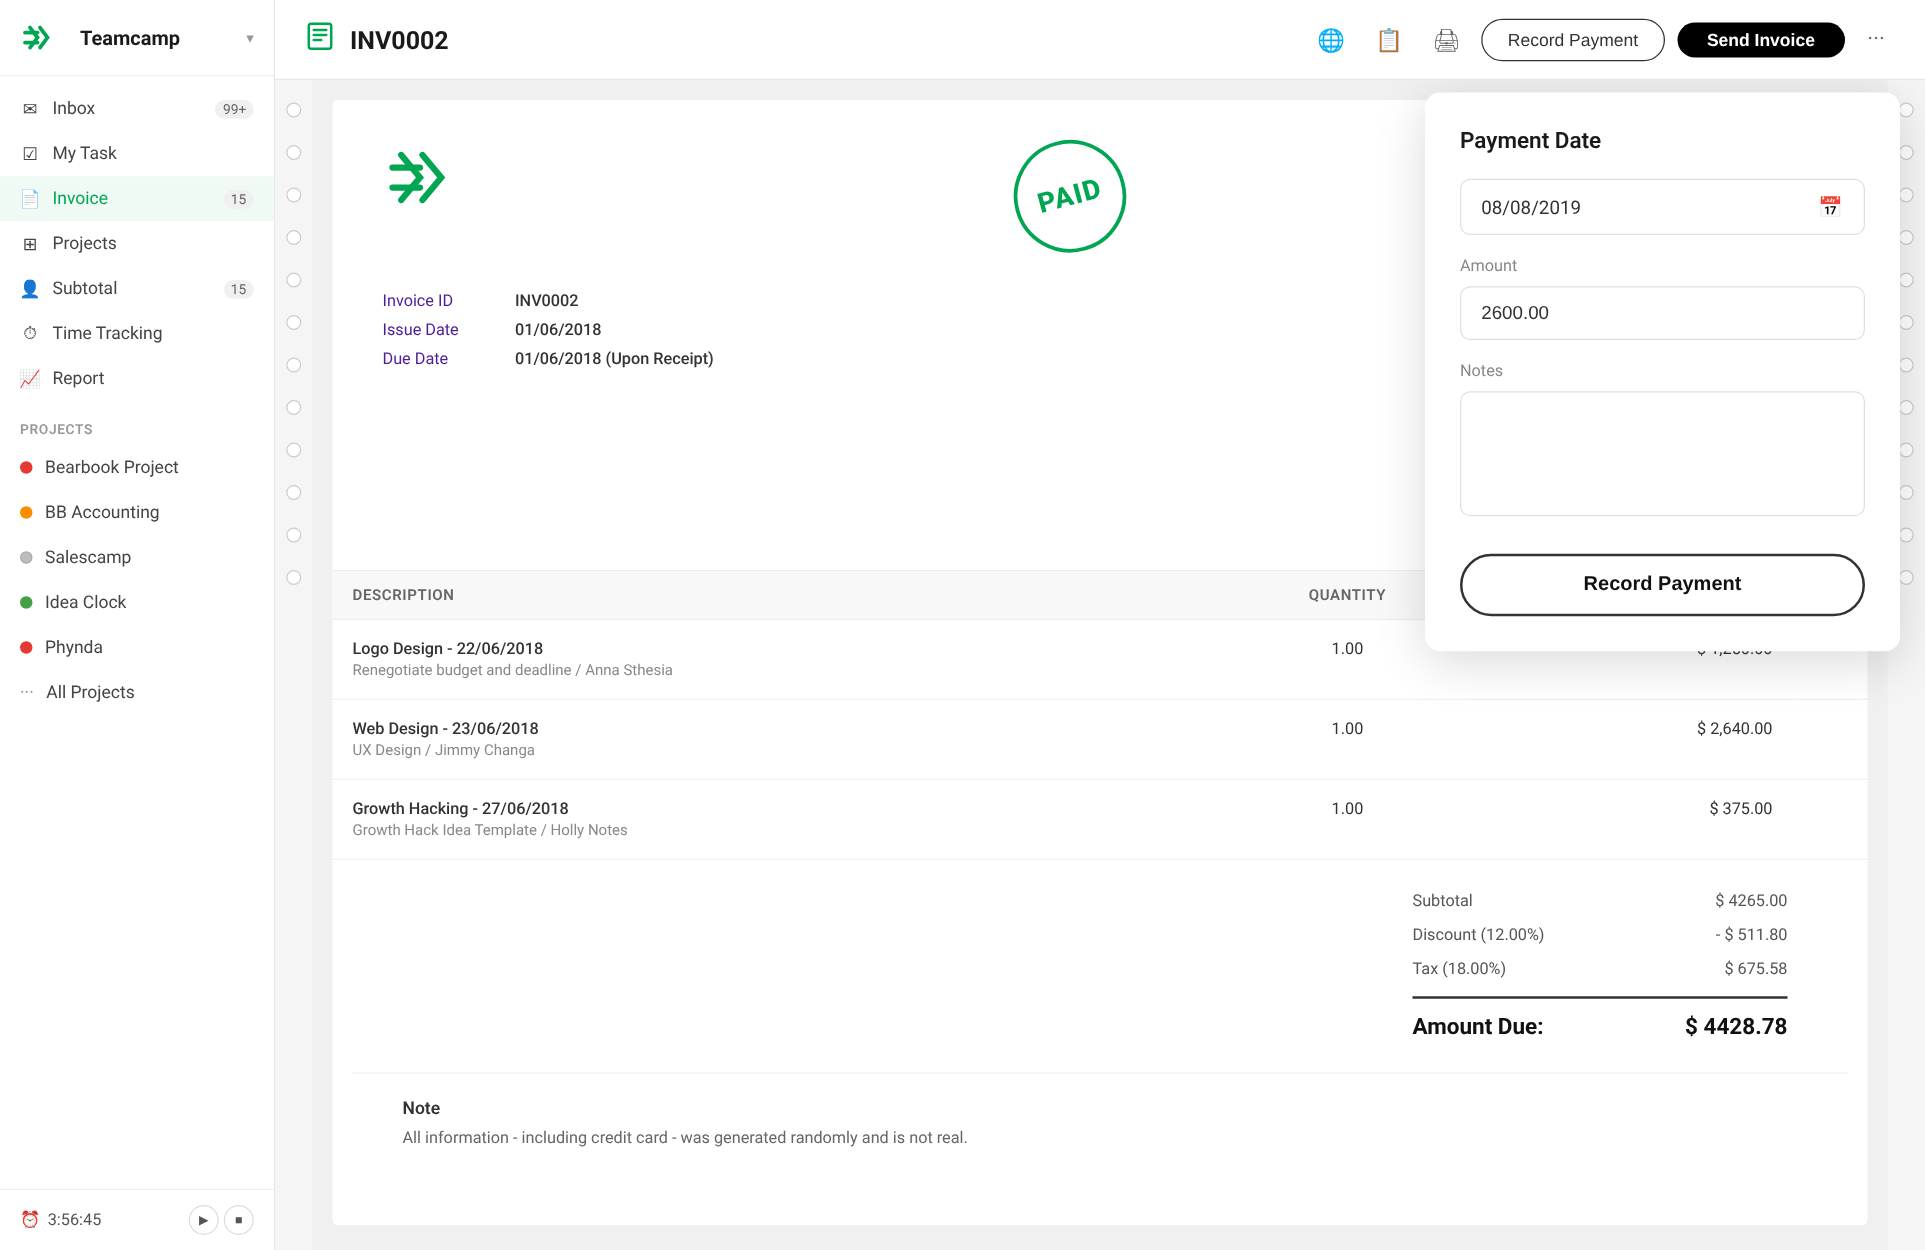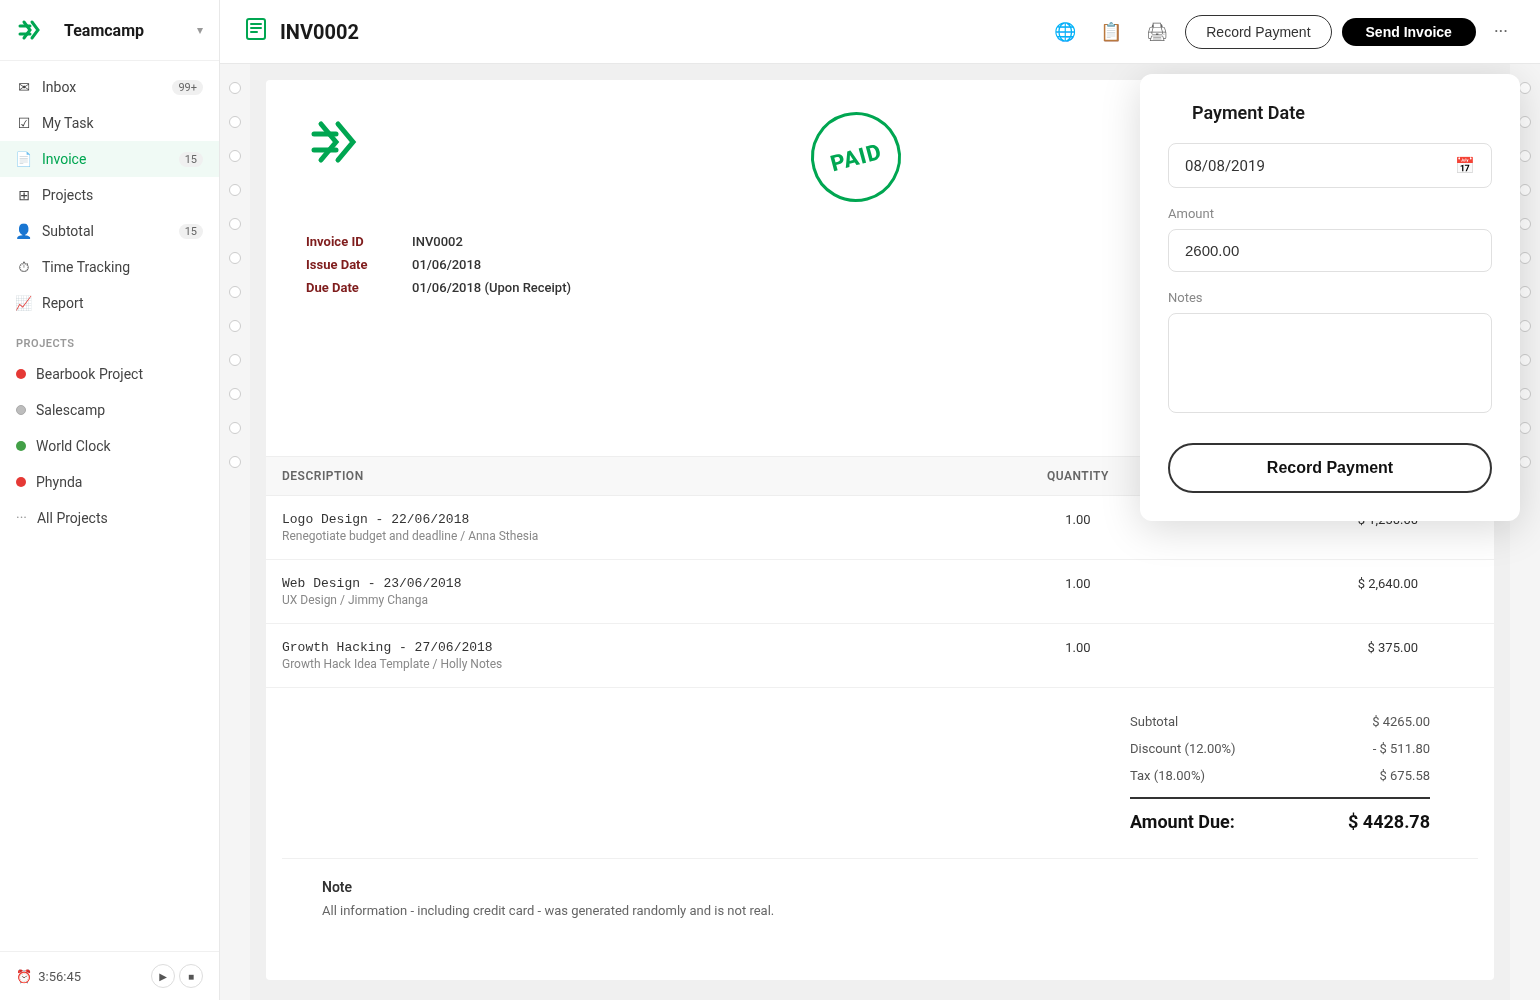--- a/index.html
+++ b/index.html
@@ -44,58 +44,58 @@
     
     .invoice-header { padding: 32px 40px; display: flex; align-items: flex-start; justify-content: space-between; }
     .paid-stamp { position: relative; }
     .paid-circle { width: 90px; height: 90px; border-radius: 50%; border: 3px solid #00a651; display: flex; align-items: center; justify-content: center; transform: rotate(-15deg); }
     .paid-text { font-size: 22px; font-weight: 800; color: #00a651; letter-spacing: 1px; }
 
     
     .invoice-meta { padding: 0 40px 24px; display: flex; justify-content: space-between; }
     .meta-left { display: flex; flex-direction: column; gap: 8px; }
     .meta-row { display: flex; gap: 16px; }
-    .meta-label { font-size: 13px; color: #7f1d1d; width: 90px; font-weight: bold; }
+    .meta-label { font-size: 13px; color: #4c1d95; width: 90px; }
     .meta-value { font-size: 13px; color: #333; font-weight: 500; }
     .meta-right { text-align: right; }
     .from-label { font-size: 12px; color: #666; margin-bottom: 4px; }
     .from-value { font-size: 13px; color: #333; line-height: 1.6; }
     .for-section { margin-top: 16px; }
     .for-label { font-size: 12px; color: #666; margin-bottom: 4px; }
 
     
     .circles-col { width: 30px; padding: 8px 0; display: flex; flex-direction: column; gap: 2px; align-items: center; }
     .circle-dot { width: 12px; height: 12px; border-radius: 50%; border: 1.5px solid #ccc; background: #fff; margin: 10px 0; }
 
     
     .invoice-table { width: 100%; border-collapse: collapse; }
     .table-header { background: #f8f8f8; }
     .table-header th { padding: 12px 16px; font-size: 12px; color: #666; font-weight: 600; text-transform: uppercase; letter-spacing: 0.5px; border-top: 1px solid #eee; border-bottom: 1px solid #eee; text-align: left; }
     .table-header th.right { text-align: right; }
     .table-header th.center { text-align: center; }
     td { padding: 16px; font-size: 13px; color: #333; border-bottom: 1px solid #f0f0f0; vertical-align: top; }
     td.center { text-align: center; }
     td.right { text-align: right; }
-    .line-main { font-weight: 500; font-family: Liberation Mono, monospace; }
+    .line-main { font-weight: 500; }
     .line-sub { color: #888; font-size: 12px; margin-top: 2px; }
 
     
     .totals-section { padding: 20px 64px; display: flex; justify-content: flex-end; }
     .totals-table { width: 300px; }
     .total-row { display: flex; justify-content: space-between; padding: 6px 0; font-size: 13px; color: #555; }
     .total-row.amount-due { border-top: 2px solid #333; margin-top: 8px; padding-top: 12px; font-size: 18px; font-weight: 700; color: #111; }
 
     
     .note-section { padding: 20px 40px 32px; border-top: 1px solid #f0f0f0; margin: 0 16px; }
     .note-title { font-size: 14px; font-weight: 600; color: #333; margin-bottom: 8px; }
     .note-text { font-size: 13px; color: #666; }
 
     
     .payment-panel { position: absolute; right: 20px; top: 10px; width: 380px; background: #fff; border-radius: 12px; box-shadow: 0 8px 40px rgba(0,0,0,0.15); padding: 28px; z-index: 10; }
-    .payment-title { font-size: 18px; font-weight: 600; color: #1a1a1a; margin-bottom: 20px; margin-left: 24px; }
+    .payment-title { font-size: 18px; font-weight: 600; color: #1a1a1a; margin-bottom: 20px; }
     .form-group { margin-bottom: 18px; }
     .form-label { font-size: 13px; color: #888; margin-bottom: 8px; display: block; }
     .form-input { width: 100%; padding: 12px 16px; border: 1.5px solid #e0e0e0; border-radius: 8px; font-size: 15px; color: #333; outline: none; display: flex; align-items: center; justify-content: space-between; }
     .input-with-icon { display: flex; align-items: center; justify-content: space-between; width: 100%; padding: 12px 16px; border: 1.5px solid #e0e0e0; border-radius: 8px; font-size: 15px; color: #333; }
     .calendar-icon { color: #555; font-size: 16px; cursor: pointer; }
     .notes-textarea { width: 100%; padding: 12px 16px; border: 1.5px solid #e0e0e0; border-radius: 8px; font-size: 14px; color: #333; outline: none; resize: none; height: 100px; }
     .btn-record-payment { width: 100%; padding: 14px; background: #fff; border: 2px solid #333; border-radius: 30px; font-size: 16px; font-weight: 700; color: #111; cursor: pointer; margin-top: 8px; }
 
     
     .nav-icon { width: 16px; height: 16px; display: flex; align-items: center; justify-content: center; font-size: 14px; }
@@ -167,28 +167,34 @@
     <div class="nav-section-title">Projects</div>
 
     <div class="nav-item">
       <div class="nav-item-left">
         <div class="project-dot" style="background:#e53935;"></div>
         <span>Bearbook Project</span>
       </div>
     </div>
     <div class="nav-item">
       <div class="nav-item-left">
+        <div class="project-dot" style="background:#fb8c00;"></div>
+        <span>BB Accounting</span>
+      </div>
+    </div>
+    <div class="nav-item">
+      <div class="nav-item-left">
         <div class="project-dot" style="background:#bdbdbd;border:1px solid #aaa;"></div>
         <span>Salescamp</span>
       </div>
     </div>
     <div class="nav-item">
       <div class="nav-item-left">
         <div class="project-dot" style="background:#43a047;"></div>
-        <span>World Clock</span>
+        <span>Idea Clock</span>
       </div>
     </div>
     <div class="nav-item">
       <div class="nav-item-left">
         <div class="project-dot" style="background:#e53935;"></div>
         <span>Phynda</span>
       </div>
     </div>
     <div class="nav-item">
       <div class="nav-item-left">

